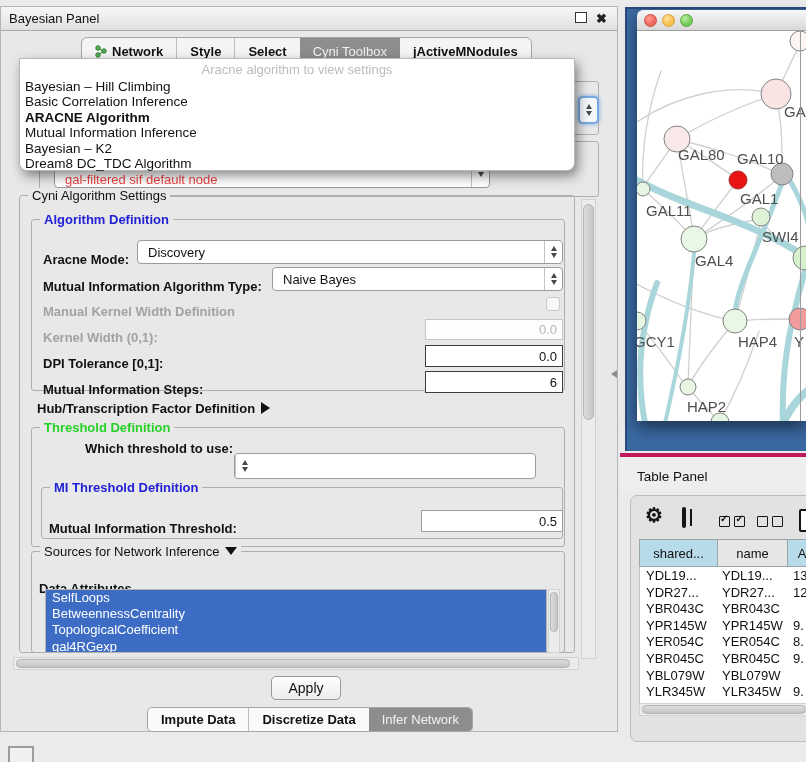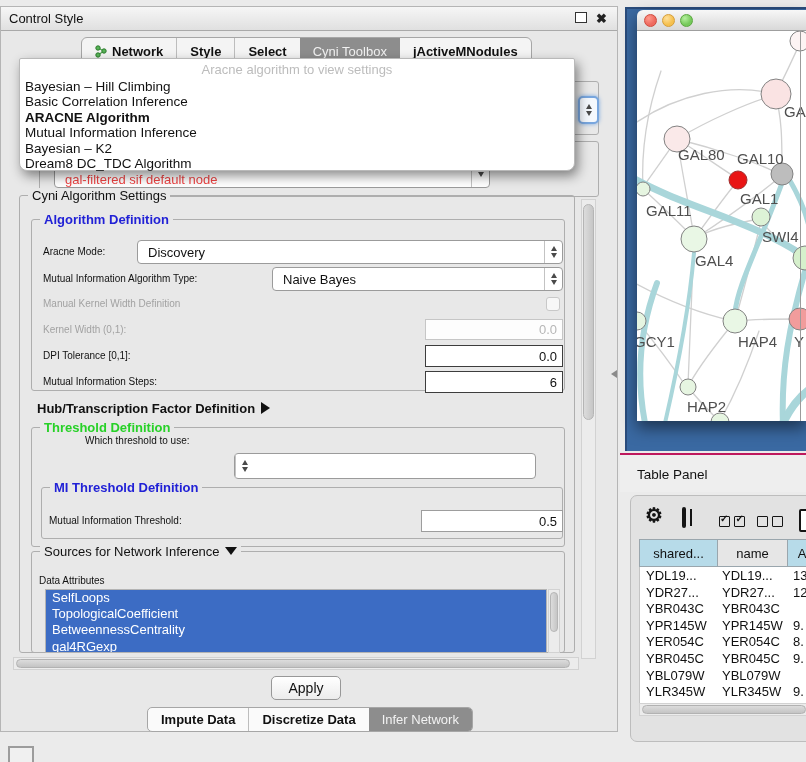--- a/index.html
+++ b/index.html
@@ -25,21 +25,21 @@
               border-radius:2px 2px 8px 8px;box-shadow:3px 5px 12px rgba(0,0,0,.45);z-index:40;box-sizing:border-box;}
   #algo-placeholder{text-align:center;color:#bcbcbc;font-size:13px;padding-top:3px;height:17px;}
   .algo-item{font-size:13.5px;line-height:15.4px;padding-left:5px;white-space:nowrap;}
   .algo-item.bold{font-weight:bold;}
   
   .grp{border:1px solid #aeaeae;border-radius:3px;box-sizing:border-box;}
   .gt{position:absolute;top:-8px;left:8px;background:#e8e8e8;padding:0 4px;font-size:13px;white-space:nowrap;}
   .gt.blue{color:#2121d6;font-weight:bold;}
   .gt.green{color:#27d127;font-weight:bold;}
   
-  .lb{position:absolute;font-size:10px;font-weight:normal;white-space:nowrap;}
+  .lb{position:absolute;font-size:13px;font-weight:bold;white-space:nowrap;margin-top:6px;}
   .lb.dis{color:#a2a2a2;}
   .combo{position:absolute;display:flex;align-items:center;background:#fff;border:1px solid #9b9b9b;
          border-radius:4px;font-size:13px;box-sizing:border-box;}
   .combo .cv{flex:1;padding-left:10px;white-space:nowrap;overflow:hidden;}
   .combo .stp{width:17px;align-self:stretch;border-left:1px solid #c3c3c3;display:flex;flex-direction:column;
               align-items:center;justify-content:center;gap:2px;}
   .arr-up{width:0;height:0;border-left:3.5px solid transparent;border-right:3.5px solid transparent;border-bottom:5px solid #4a4a4a;}
   .arr-dn{width:0;height:0;border-left:3.5px solid transparent;border-right:3.5px solid transparent;border-top:5px solid #4a4a4a;}
   .combo.dis .cv{color:#ef4444;}
   input.fld{position:absolute;background:#fff;border:1px solid #9d9d9d;font-size:13px;text-align:right;
@@ -67,21 +67,21 @@
   #mactitle{left:0;top:0;width:100%;height:21px;background:linear-gradient(#f7f7f7,#d8d8d8);
             border-bottom:1px solid #9f9f9f;border-radius:6px 0 0 0;box-sizing:border-box;}
   .light{position:absolute;top:4px;width:13px;height:13px;border-radius:50%;box-sizing:border-box;}
   #netcanvas{left:0;top:21px;width:169px;height:390px;background:#fff;overflow:hidden;}
   .nlabel{font-size:15px;fill:#4f4f4f;font-family:"Liberation Sans",sans-serif;}
   .node{stroke:#828282;stroke-width:1;}
   .node.red{stroke:#a03030;}
   .edge{fill:none;stroke:#a9d6da;stroke-linecap:round;}
   .gedge{fill:none;stroke:#d0d0d0;stroke-width:1.3;stroke-linecap:round;}
   
-  #tp-bar{left:620px;top:453px;width:186px;height:39px;background:#eeeeee;border-top:2px solid #be185d;box-sizing:border-box;}
+  #tp-bar{left:620px;top:453px;width:186px;height:39px;background:#eeeeee;border-top:4px solid #be185d;box-sizing:border-box;}
   #tp-title{position:absolute;left:17px;top:12px;font-size:13.5px;}
   #tablewin{left:630px;top:495px;width:184px;height:247px;background:#e2e2e2;border:1px solid #bdbdbd;border-radius:7px;box-sizing:border-box;}
   .tico{position:absolute;top:13px;}
   .pane-ic{width:16px;height:16px;border:2px solid #151515;border-radius:3px;position:relative;}
   .pane-ic::after{content:"";position:absolute;left:6px;top:0;bottom:0;width:2px;background:#151515;}
   .cbx{display:inline-block;width:9px;height:9px;border:1.5px solid #151515;border-radius:1px;position:relative;vertical-align:middle;}
   .cbx.on::after{content:"\2713";position:absolute;left:0px;top:-4px;font-size:10px;font-weight:bold;}
   .page-ic{width:15px;height:19px;border:2px solid #151515;border-radius:2px;background:#fff;}
   .hcell{position:absolute;top:0;height:100%;display:flex;align-items:center;justify-content:center;
          font-size:13px;box-sizing:border-box;border-right:1px solid #9aa6ad;}
@@ -89,21 +89,21 @@
   .tcell{position:absolute;top:0;}
 </style>
 </head>
 <body>
 
 <div id="screen">
 
   <div id="cpanel" class="abs">
 
     <div id="cp-titlebar" class="abs">
-      <span id="cp-title">Control Style</span>
+      <span id="cp-title">Bayesian Panel</span>
       <span id="float-ic" class="tb-ic"></span>
       <span id="close-ic" class="tb-ic">✖</span>
     </div>
 
     <div class="segbar abs" style="left:80px;top:30px;height:27px;">
       <div class="seg">
         <svg width="12" height="13" viewBox="0 0 12 13">
           <line x1="3" y1="3" x2="9" y2="6" stroke="#4aa34a" stroke-width="1.2"></line>
           <line x1="3" y1="10" x2="9" y2="6" stroke="#4aa34a" stroke-width="1.2"></line>
           <circle cx="3" cy="3" r="2.2" fill="#57b457" stroke="#2f7a2f"></circle>
@@ -203,22 +203,22 @@
     </div>
     <span class="lb" style="left:48px;top:508px;">Mutual Information Threshold:</span>
     <input class="fld abs" style="left: 420px; top: 503px; width: 142px; height: 22px;" readonly="" value="0.5">
 
     <div class="grp abs" style="left:30px;top:544px;width:534px;height:102px;">
       <span class="gt"><span>Sources for Network Inference</span><span class="tri-d"></span></span>
     </div>
     <span class="lb" style="left:38px;top:568px;">Data Attributes</span>
     <div id="attr-list" class="abs" style="left:44px;top:582px;width:502px;height:64px;">
       <div class="attr-item">SelfLoops</div>
+      <div class="attr-item">BetweennessCentrality</div>
       <div class="attr-item">TopologicalCoefficient</div>
-      <div class="attr-item">BetweennessCentrality</div>
       <div class="attr-item">gal4RGexp</div>
     </div>
     <div class="sbar-v abs" style="left:547px;top:582px;width:12px;height:64px;">
       <span class="thumb" style="top:2px;height:38px;"></span>
     </div>
 
     <div class="sbar-v abs" style="left:580px;top:192px;width:15px;height:460px;">
       <span class="thumb" style="top:4px;height:214px;"></span>
     </div>
     <div class="sbar-h abs" style="left:12px;top:650px;width:566px;height:13px;">

